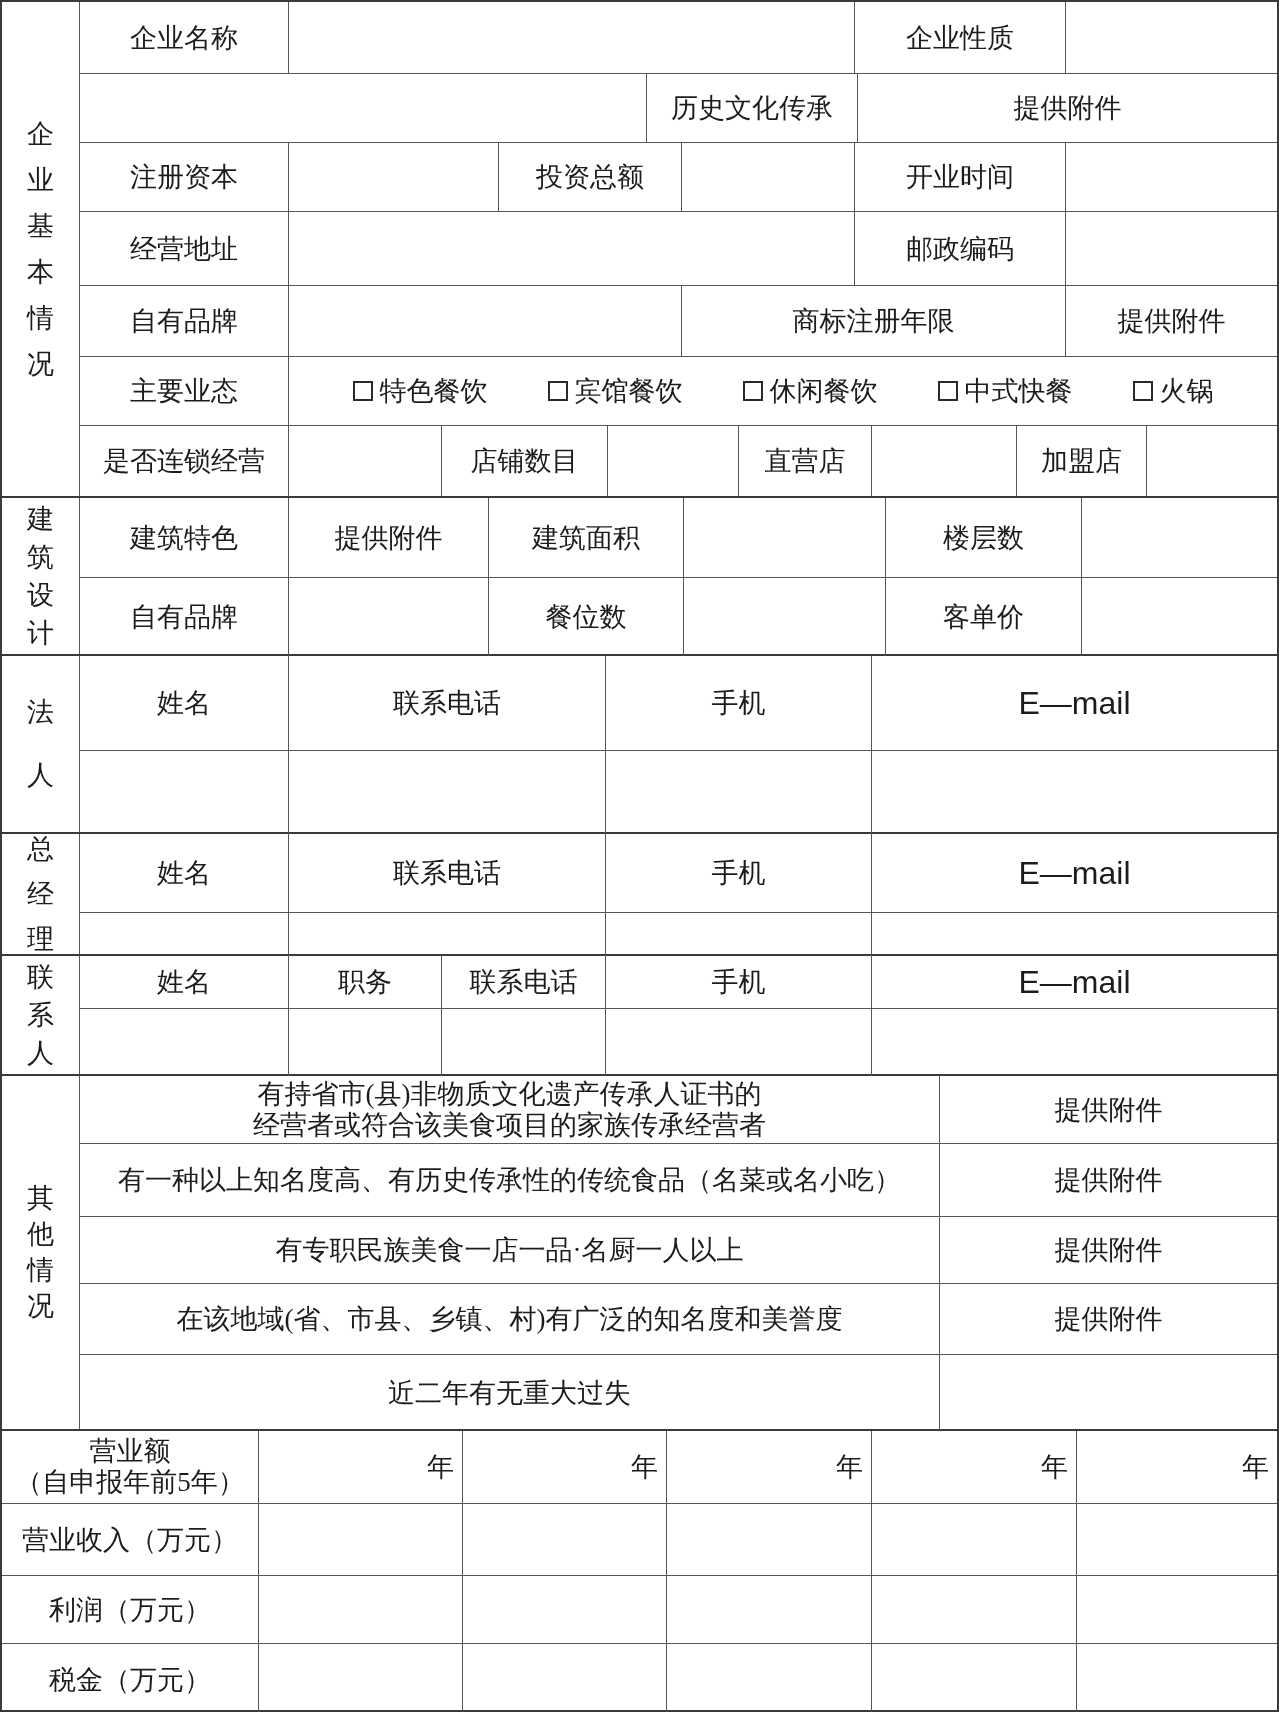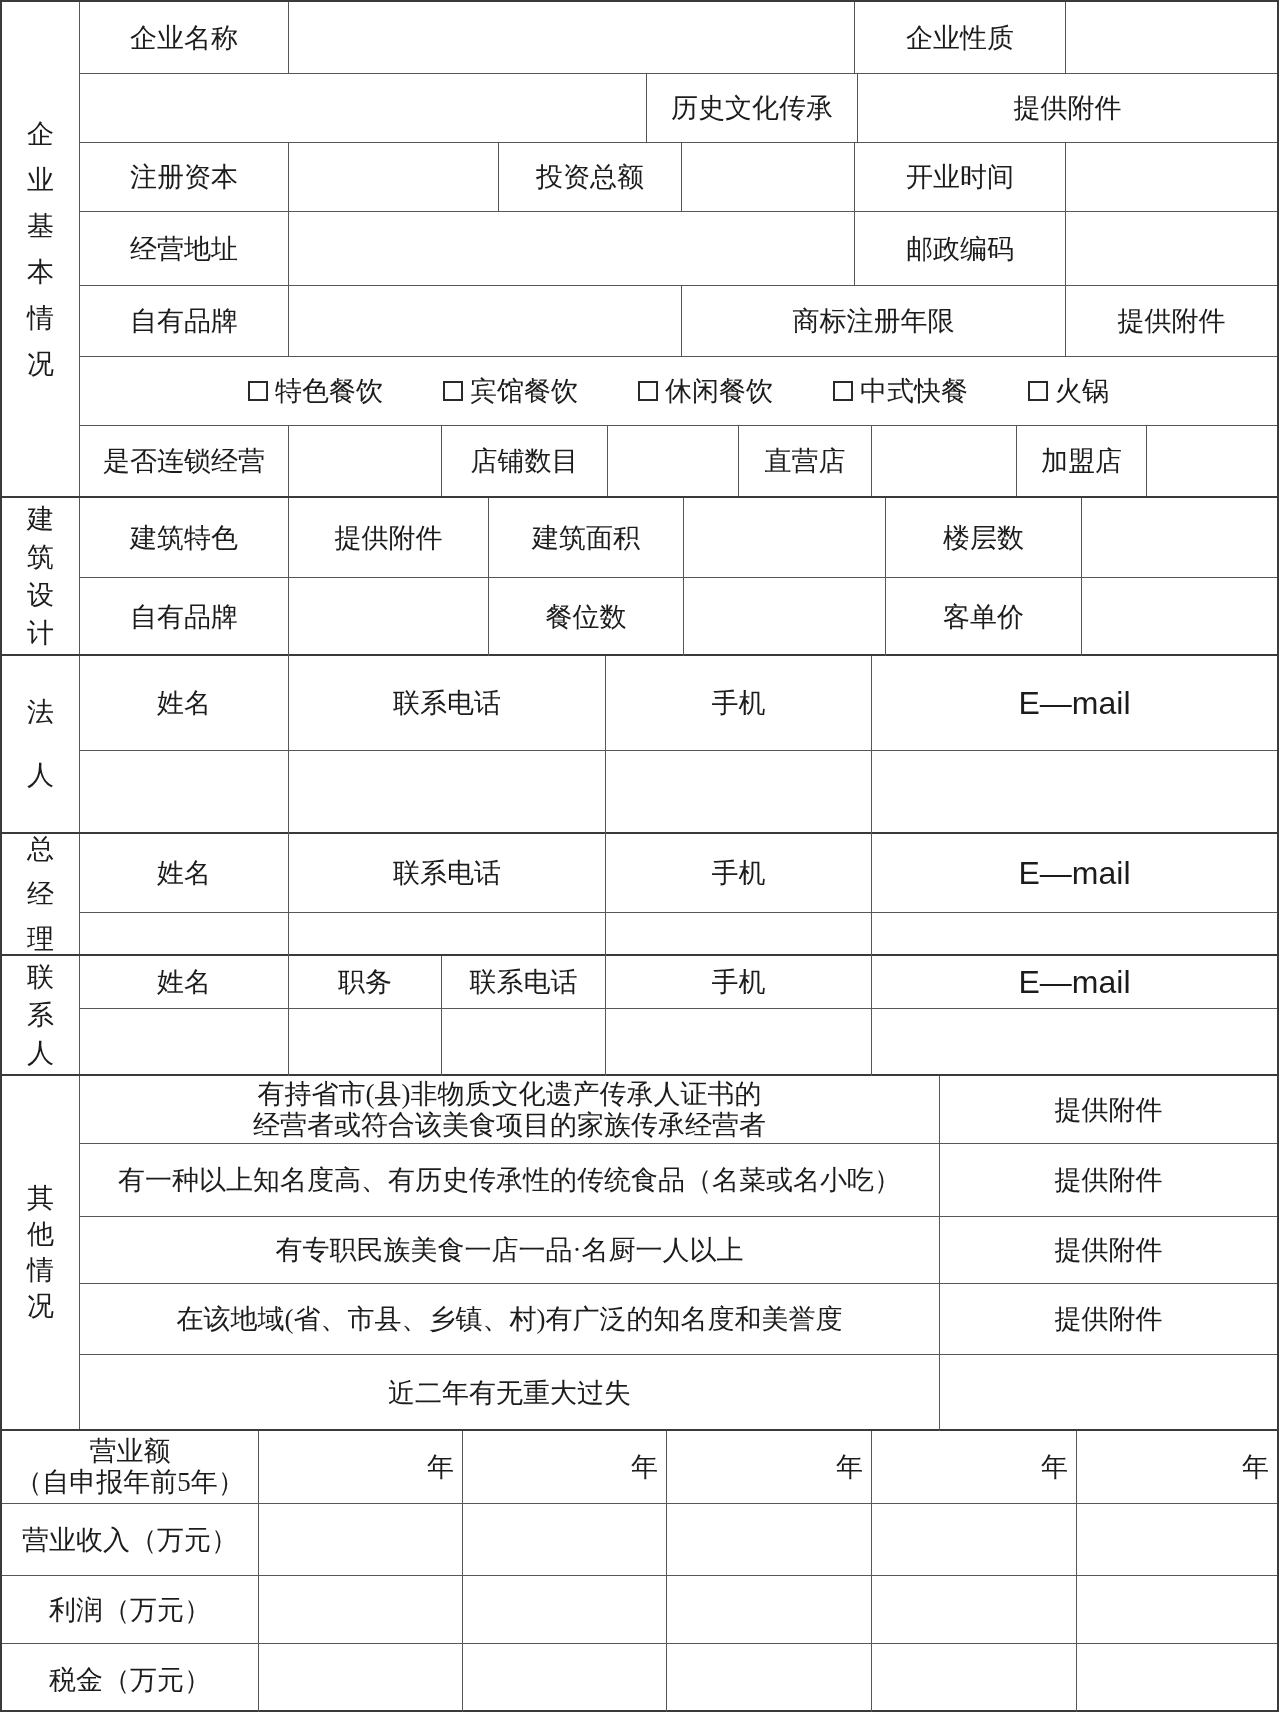--- a/index.html
+++ b/index.html
@@ -78,20 +78,21 @@
         <div class="cell" style="width:211px">邮政编码</div>
         <div class="cell fill"></div>
       </div>
       <div class="row" style="height:71px">
         <div class="cell" style="width:208px">自有品牌</div>
         <div class="cell" style="width:393px"></div>
         <div class="cell" style="width:384px">商标注册年限</div>
         <div class="cell fill">提供附件</div>
       </div>
       <div class="row" style="height:69px">
+        <div class="cell" style="width:208px">主要业态</div>
         <div class="cell fill opts">
           <span class="opt">
               <span class="cb"></span>
               <span>特色餐饮</span>
             </span>
           <span class="opt">
               <span class="cb"></span>
               <span>宾馆餐饮</span>
             </span>
           <span class="opt">

